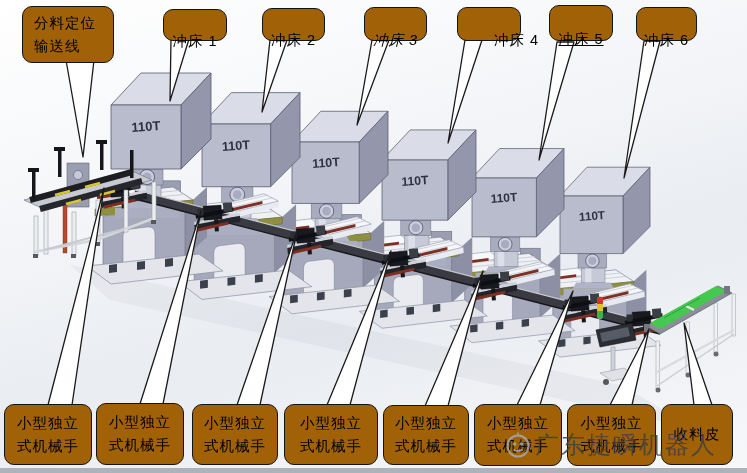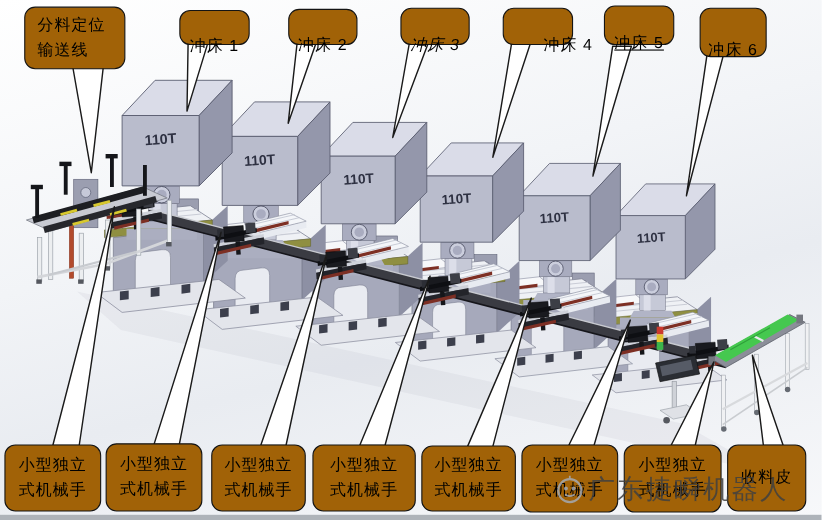--- a/index.html
+++ b/index.html
@@ -234,21 +234,21 @@
 </div>
 <div class="callout single" style="left:364px;top:7px;width:63px;height:34px;font-style:italic;">
   <div class="ln">冲床 3</div>
 </div>
 <div class="callout single" style="left:457px;top:7px;width:64px;height:34px;padding-left:36px;">
   <div class="ln">冲床 4</div>
 </div>
 <div class="callout single" style="left:549px;top:5px;width:64px;height:36px;text-decoration:underline;">
   <div class="ln">冲床 5</div>
 </div>
-<div class="callout single" style="left:636px;top:7px;width:61px;height:45px;">
+<div class="callout single" style="left:636px;top:7px;width:61px;height:34px;">
   <div class="ln">冲床 6</div>
 </div>
 
 <div class="callout" style="left:4px;top:404px;width:88px;height:61px;">
   <div class="ln">小型独立</div>
   <div class="ln">式机械手</div>
 </div>
 <div class="callout" style="left:96px;top:403px;width:88px;height:62px;">
   <div class="ln">小型独立</div>
   <div class="ln">式机械手</div>

